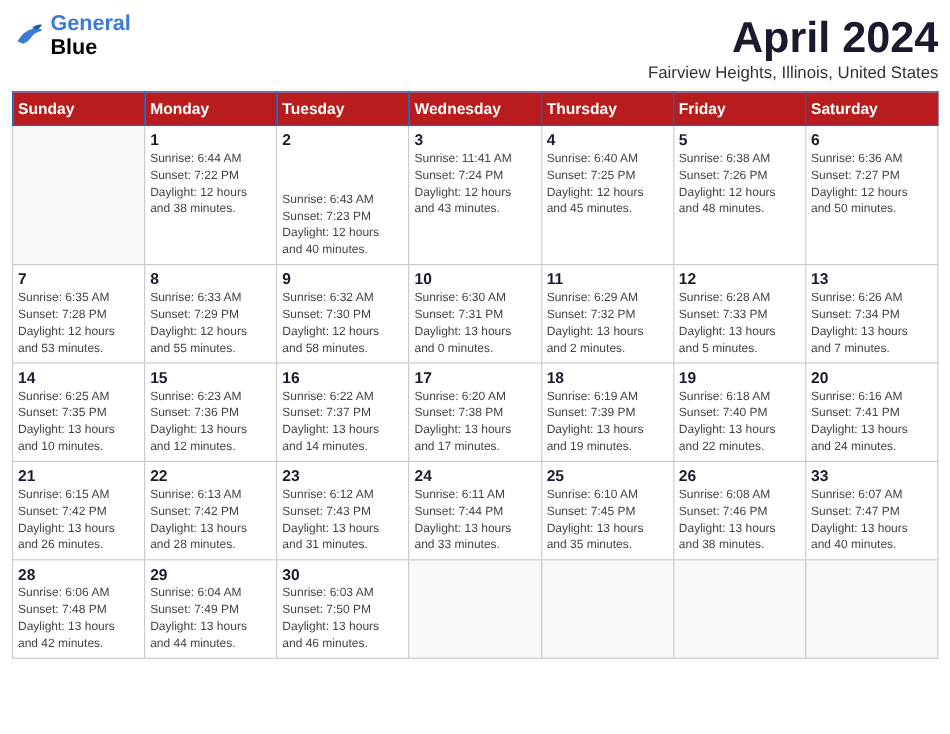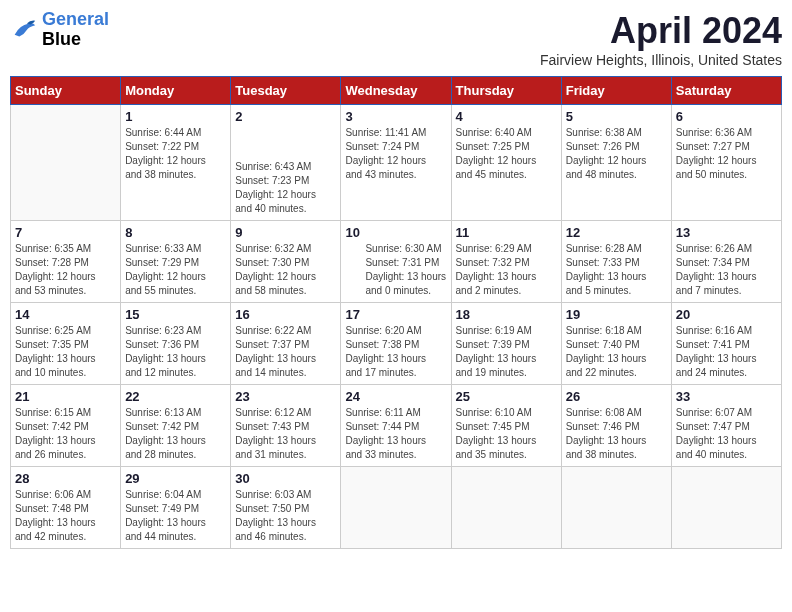--- a/index.html
+++ b/index.html
@@ -177,21 +177,21 @@
         </td>
         <td>
           <span class="day-num">9</span>
           <div class="day-info" style="white-space: pre-line;">Sunrise: 6:32 AM
 Sunset: 7:30 PM
 Daylight: 12 hours
 and 58 minutes.</div>
         </td>
         <td>
           <span class="day-num">10</span>
-          <div class="day-info" style="white-space: pre-line; margin-left: 20px;">Sunrise: 6:30 AM
+          <div class="day-info" style="white-space: pre-line;">Sunrise: 6:30 AM
 Sunset: 7:31 PM
 Daylight: 13 hours
 and 0 minutes.</div>
         </td>
         <td>
           <span class="day-num">11</span>
           <div class="day-info" style="white-space: pre-line;">Sunrise: 6:29 AM
 Sunset: 7:32 PM
 Daylight: 13 hours
 and 2 minutes.</div>

